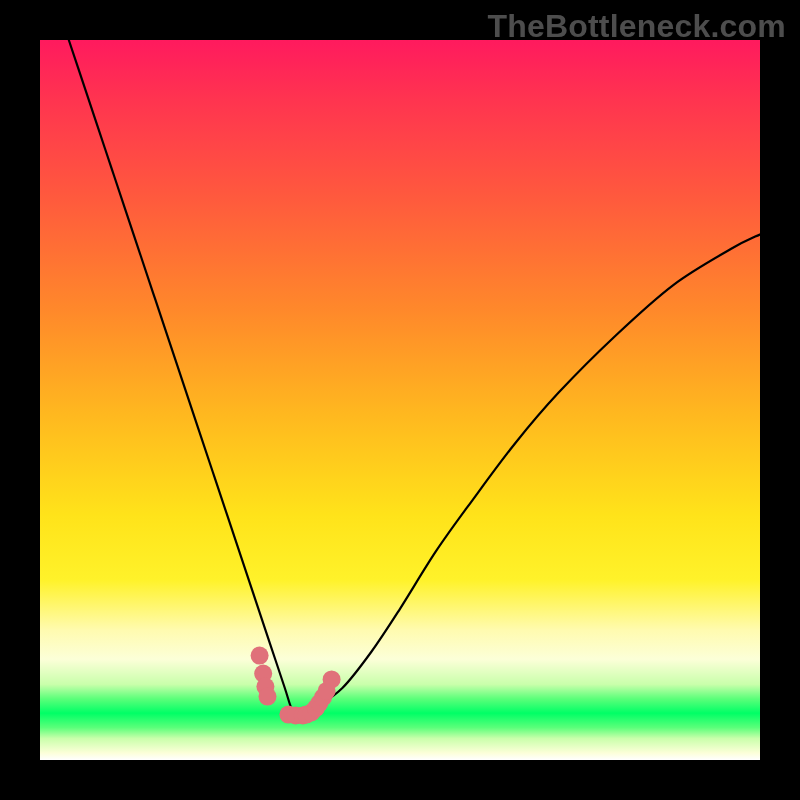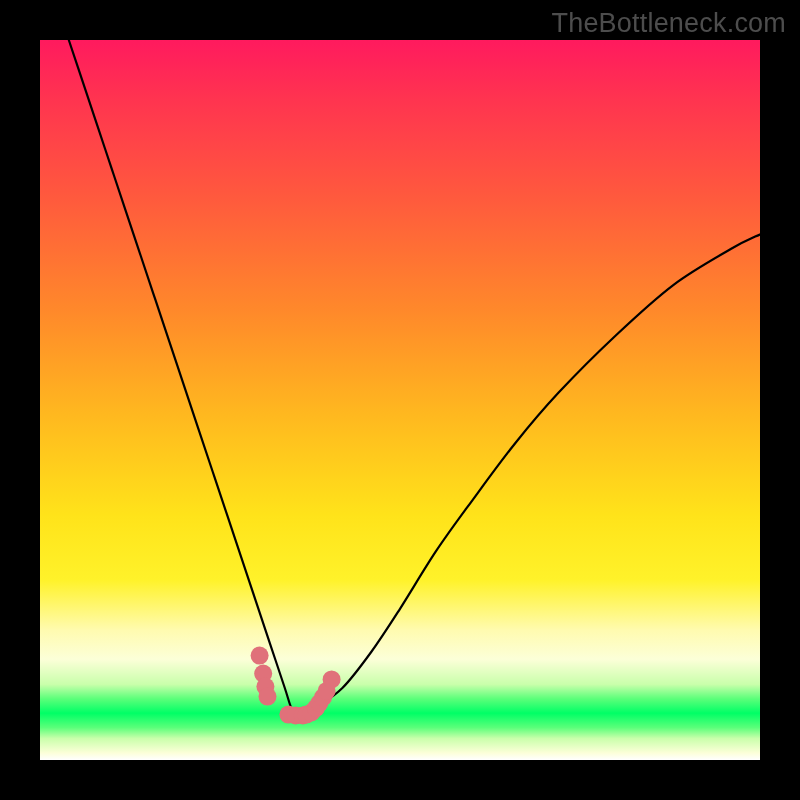--- a/index.html
+++ b/index.html
@@ -44,22 +44,22 @@
       #c9ffab 97%,
       #fcffd8 99%,
       #ffffff 100%
     );
   }
   .watermark {
     position: absolute;
     top: 8px;
     right: 14px;
     color: #4d4d4d;
-    font-size: 27px;
-    font-weight: 400;
+    font-size: 32px;
+    font-weight: 700;
     letter-spacing: 0.2px;
     user-select: none;
     text-align: right;
   }
   svg.curve {
     position: absolute;
     left: 0;
     top: 0;
     width: 720px;
     height: 720px;

